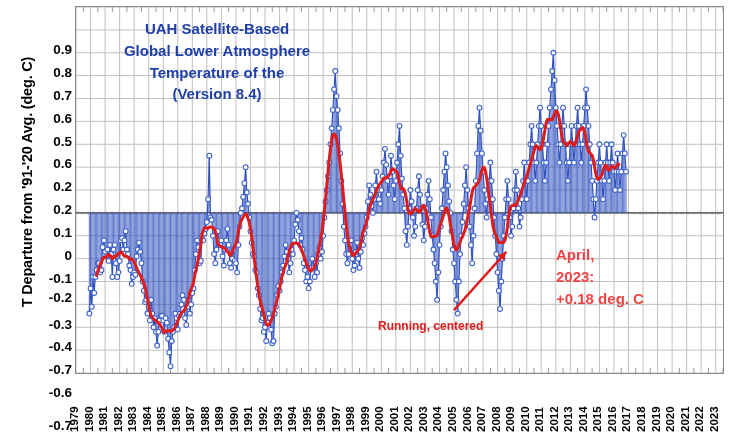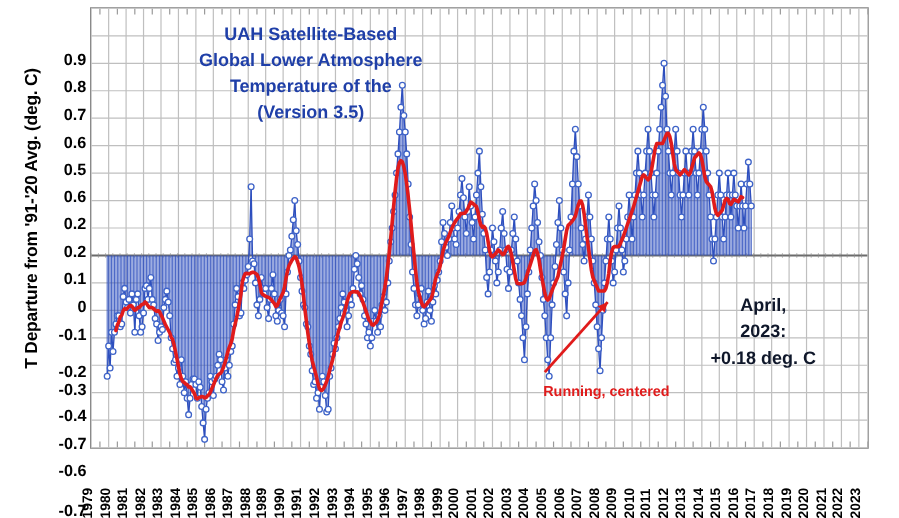--- a/index.html
+++ b/index.html
@@ -38,30 +38,30 @@
     transform:rotate(-90deg);
     font-size:11.5px;font-weight:bold;color:#000;
     white-space:nowrap;
     font-family:"Liberation Sans",sans-serif;
   }
 
   
   #title-ann{
     position:absolute;left:92px;top:18px;width:250px;
     text-align:center;color:#1f3fa8;font-weight:bold;font-size:15px;
-    line-height:1.45;font-family:"Liberation Sans",sans-serif;padding-left:42px;
+    line-height:1.45;font-family:"Liberation Sans",sans-serif;
   }
   #april-ann{
     position:absolute;left:556px;top:244px;width:160px;
-    text-align:center;color:#0f172a;font-weight:bold;font-size:15px;
+    text-align:left;color:#ef4444;font-weight:bold;font-size:15px;
     line-height:1.45;font-family:"Liberation Sans",sans-serif;
   }
   #avg-ann{
     position:absolute;left:378px;top:318px;width:180px;
-    text-align:right;color:#e01b1b;font-weight:bold;font-size:12px;
+    text-align:left;color:#e01b1b;font-weight:bold;font-size:12px;
     line-height:1.35;font-family:"Liberation Sans",sans-serif;
   }
 </style>
 </head>
 <body>
 
 <div id="fig">
 
   <div id="ylabel">T Departure from '91-'20 Avg. (deg. C)</div>
 
@@ -70,21 +70,21 @@
       <div class="ytick" style="top: 19.875px;">0.8</div>
       <div class="ytick" style="top: 42.75px;">0.7</div>
       <div class="ytick" style="top: 65.625px;">0.6</div>
       <div class="ytick" style="top: 88.5px;">0.5</div>
       <div class="ytick" style="top: 111.375px;">0.6</div>
       <div class="ytick" style="top: 134.25px;">0.2</div>
       <div class="ytick" style="top: 157.125px;">0.2</div>
       <div class="ytick" style="top: 180px;">0.1</div>
       <div class="ytick" style="top: 202.875px;">0</div>
       <div class="ytick" style="top: 225.75px;">-0.1</div>
-      <div class="ytick" style="top: 257px;">-0.2</div>
+      <div class="ytick" style="top: 245px;">-0.2</div>
       <div class="ytick" style="top: 271.5px;">-0.3</div>
       <div class="ytick" style="top: 294.375px;">-0.4</div>
       <div class="ytick" style="top: 317.25px;">-0.7</div>
       <div class="ytick" style="top: 340.125px;">-0.6</div>
       <div class="ytick" style="top: 373px;">-0.7</div>
     </div>
 
   <div id="plot">
     <svg id="plotsvg" width="647" height="366" viewBox="0 0 647 366">
       <g id="grid-layer">
@@ -1299,21 +1299,21 @@
       <div class="xtick" style="left: 601.112px;">2020</div>
       <div class="xtick" style="left: 615.652px;">2021</div>
       <div class="xtick" style="left: 630.191px;">2022</div>
       <div class="xtick" style="left: 644.73px;">2023</div>
     </div>
 
   <div id="title-ann">
       <div>UAH Satellite-Based</div>
       <div>Global Lower Atmosphere</div>
       <div>Temperature of the</div>
-      <div>(Version 3.5)</div>
+      <div>(Version 8.4)</div>
     </div>
   <div id="april-ann">
       <div>April,</div>
       <div>2023:</div>
       <div>+0.18 deg. C</div>
     </div>
   <div id="avg-ann">
       <div>Running, centered</div>
     </div>
 

